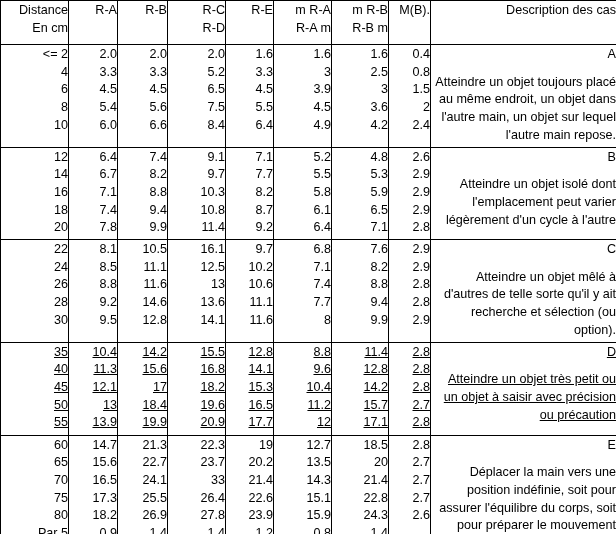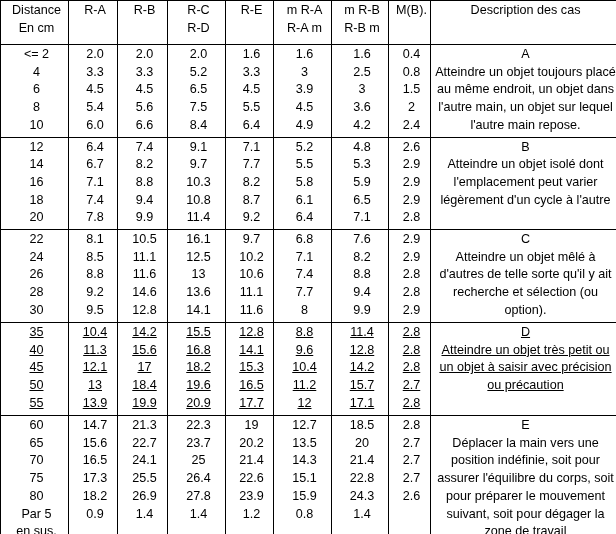--- a/index.html
+++ b/index.html
@@ -23,21 +23,21 @@
     border-collapse: collapse;
     width: 616px;
     table-layout: fixed;
     font-size: 12.6px;
     line-height: 17.7px;
   }
   table.mtm-table td,
   table.mtm-table th {
     border: 1px solid #000000;
     vertical-align: top;
-    text-align: center;
+    text-align: right;
     font-weight: normal;
     padding: 1px 0 2px 4px;
     overflow: hidden;
   }
   
   col.c-dist { width: 68px; }
   col.c-ra   { width: 49px; }
   col.c-rb   { width: 50px; }
   col.c-rcd  { width: 58px; }
   col.c-re   { width: 48px; }
@@ -50,21 +50,21 @@
     height: 40px;
     padding-top: 2px;
   }
   .hdr-line { display: block; white-space: nowrap; }
 
   .num-stack { display: block; }
   .num-stack span { display: block; white-space: nowrap; }
 
   .desc-cell { padding-left: 5px; padding-right: 3px; }
   .desc-cell .d-title { display: block; }
-  .desc-cell .d-body { display: block; }
+  .desc-cell .d-body { display: block; margin-top: 10px; }
 
   .grp-A td { height: 88px; }
   .grp-B td { height: 88px; }
   .grp-C td { height: 89px; }
   .grp-D td { height: 89px; text-decoration: underline; }
   .grp-E td { height: 125px; }
 </style>
 </head>
 <body>
 
@@ -458,21 +458,21 @@
               <span>24.1</span>
               <span>25.5</span>
               <span>26.9</span>
               <span>1.4</span>
             </span>
           </td>
           <td>
             <span class="num-stack">
               <span>22.3</span>
               <span>23.7</span>
-              <span>25</span>
+              <span>33</span>
               <span>26.4</span>
               <span>27.8</span>
               <span>1.4</span>
             </span>
           </td>
           <td>
             <span class="num-stack">
               <span>19</span>
               <span>20.2</span>
               <span>21.4</span>

